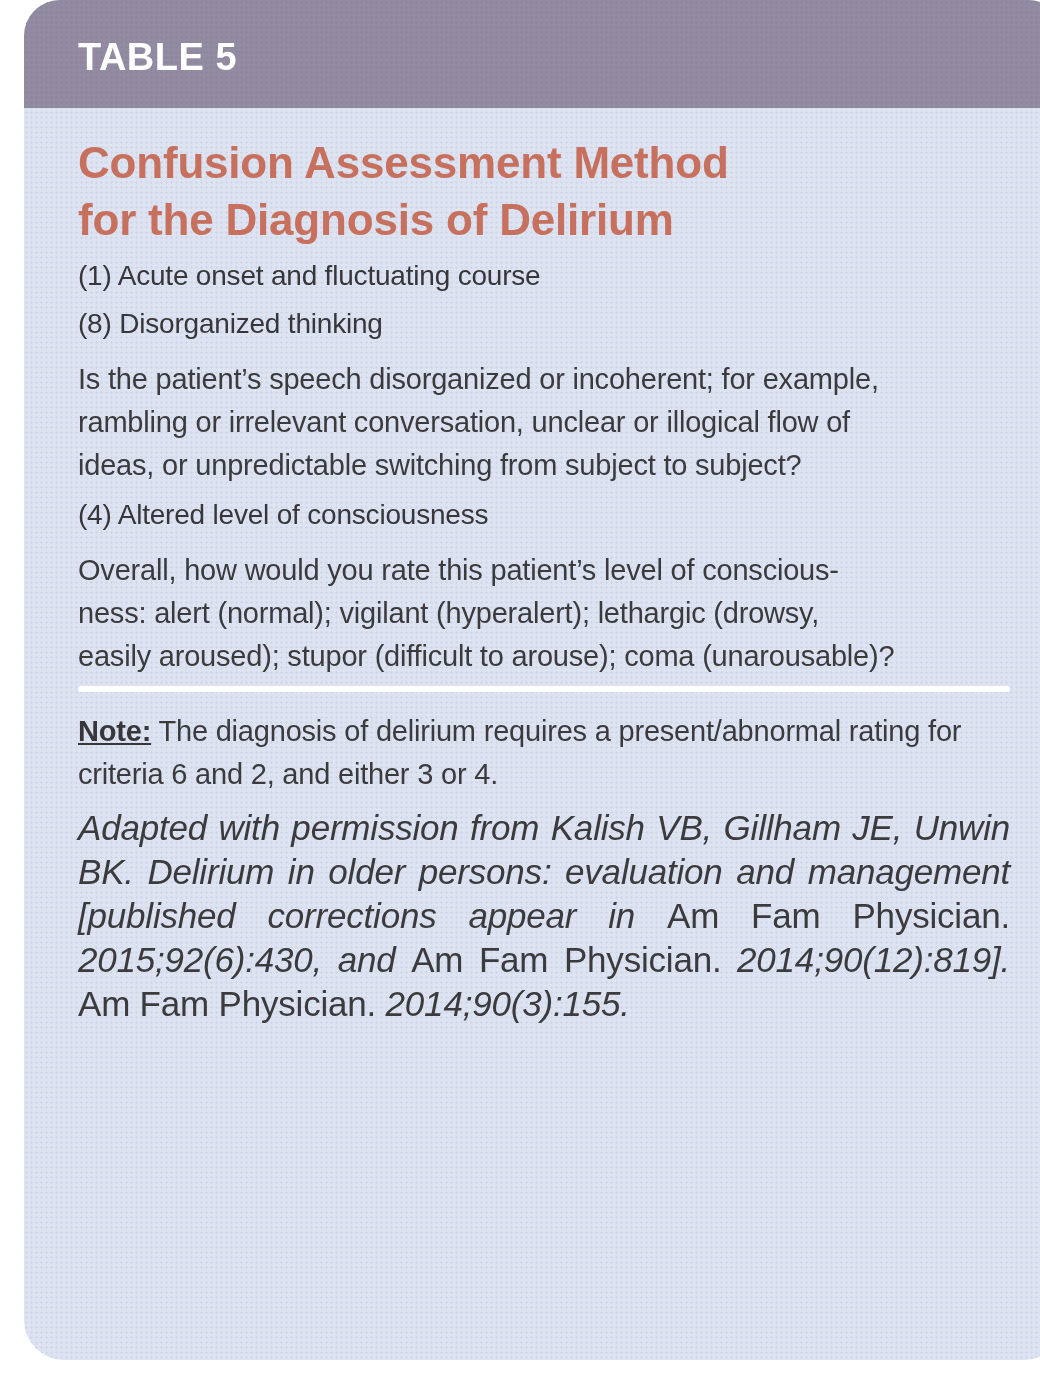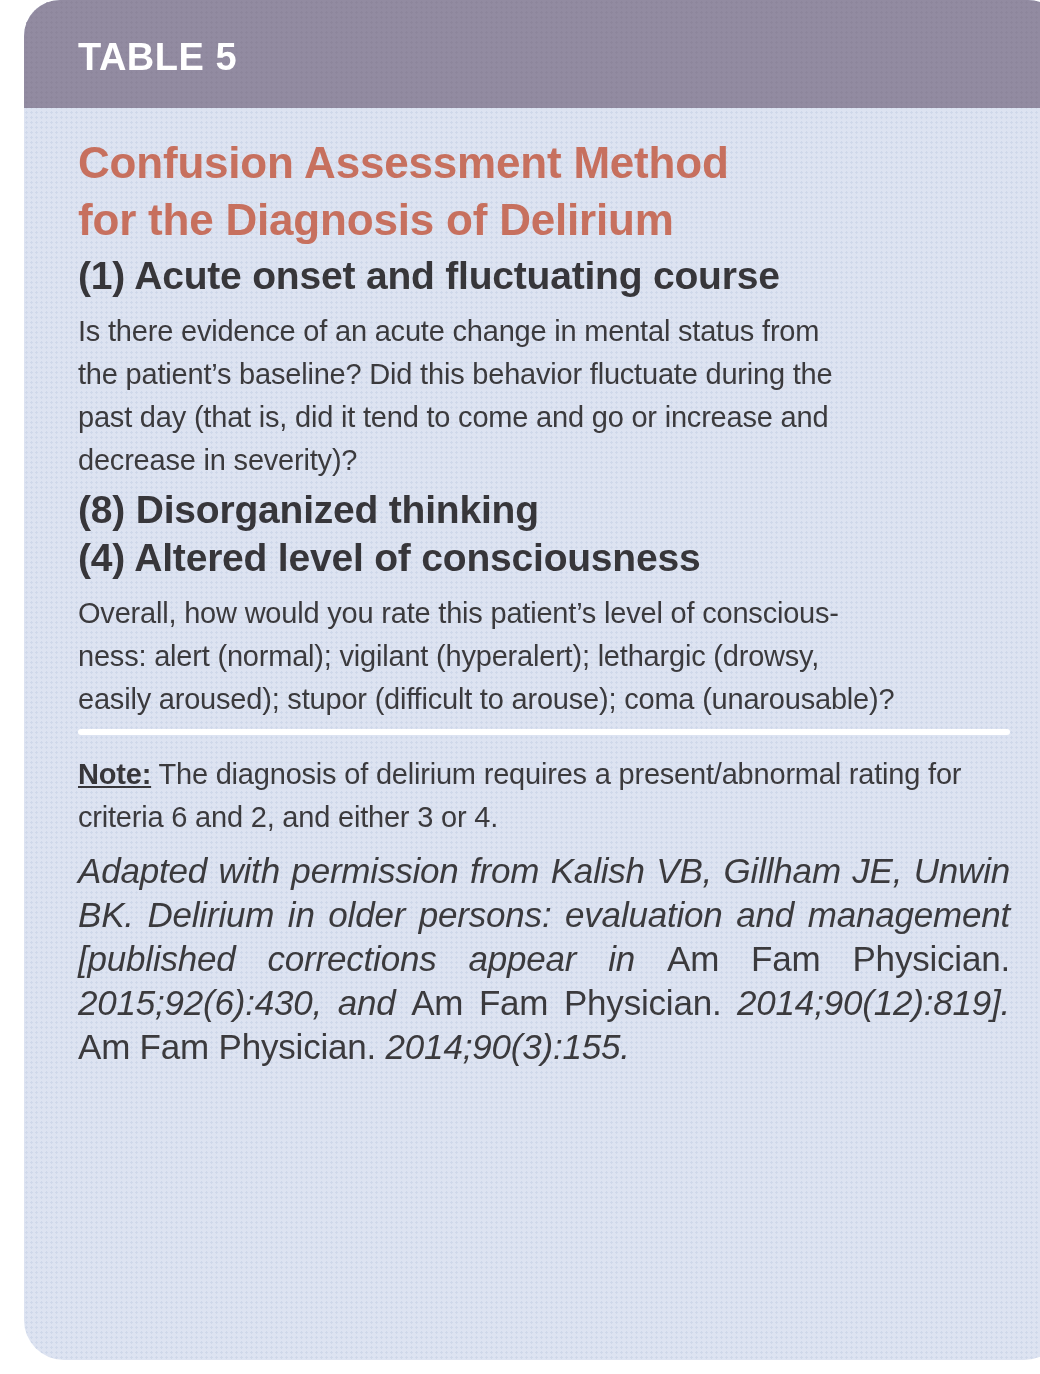--- a/index.html
+++ b/index.html
@@ -57,23 +57,23 @@
     color: #c7705e;
     font-size: 44px;
     line-height: 57px;
     font-weight: bold;
     white-space: pre-line;
     letter-spacing: -0.2px;
   }
   .section-heading {
     margin: 8px 0 0 0;
     color: #37363a;
-    font-size: 39px;
+    font-size: 28px;
     line-height: 40px;
-    font-weight: bold;
+    font-weight: normal;
     letter-spacing: -0.2px;
   }
   .para {
     margin: 14px 0 0 0;
     font-size: 29px;
     line-height: 43px;
     letter-spacing: -0.2px;
     white-space: pre-line;
   }
   .divider {
@@ -113,27 +113,26 @@
     <div class="card-header">
       <div class="table-label">TABLE 5</div>
     </div>
 
     <div class="card-body">
 
       <h1 class="title">Confusion Assessment Method
 for the Diagnosis of Delirium</h1>
 
       <h2 class="section-heading">(1) Acute onset and fluctuating course</h2>
-      <p class="para">Is there evidence of an acute change in mental status from
-the patient’s baseline? Did this behavior fluctuate during the
-past day (that is, did it tend to come and go or increase and
-decrease in severity)?</p>
 
 
       <h2 class="section-heading">(8) Disorganized thinking</h2>
+      <p class="para">Is the patient’s speech disorganized or incoherent; for example,
+rambling or irrelevant conversation, unclear or illogical flow of
+ideas, or unpredictable switching from subject to subject?</p>
 
       <h2 class="section-heading">(4) Altered level of consciousness</h2>
       <p class="para">Overall, how would you rate this patient’s level of conscious-
 ness: alert (normal); vigilant (hyperalert); lethargic (drowsy,
 easily aroused); stupor (difficult to arouse); coma (unarousable)?</p>
 
       <div class="divider"></div>
 
       <p class="note">
         <span class="note-label">Note:</span><span> The diagnosis of delirium requires a present/abnormal rating for criteria 6 and 2, and either 3 or 4.</span>

